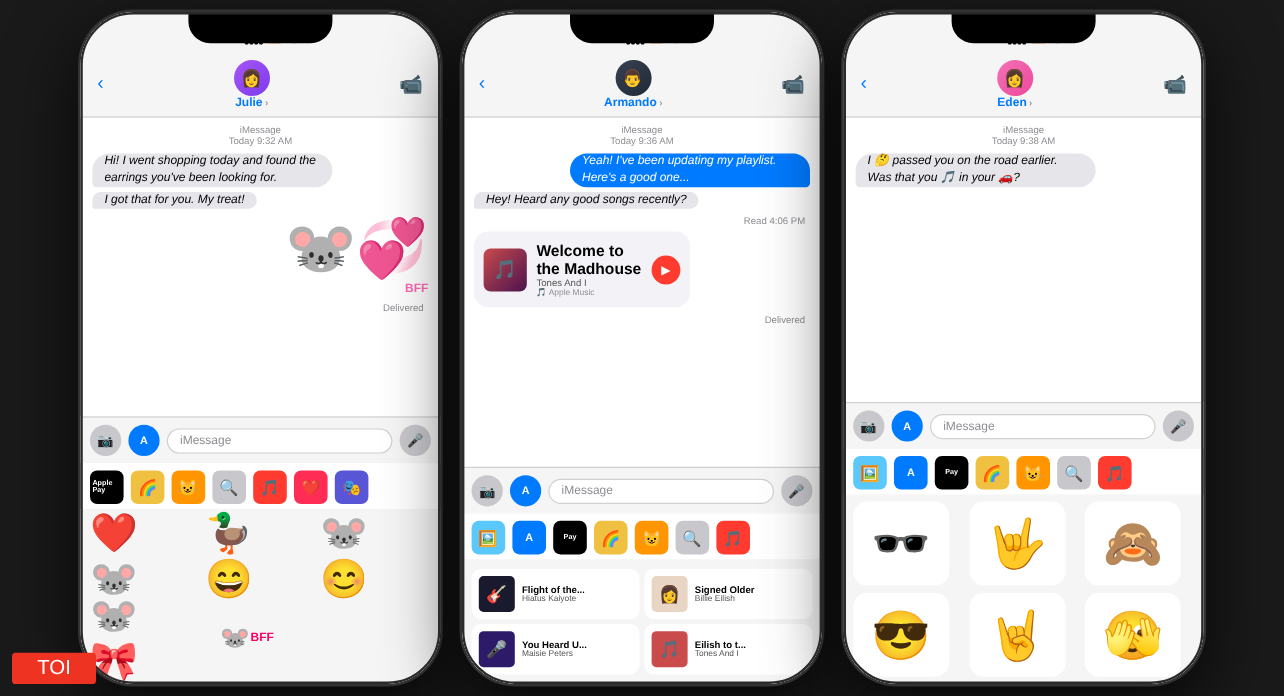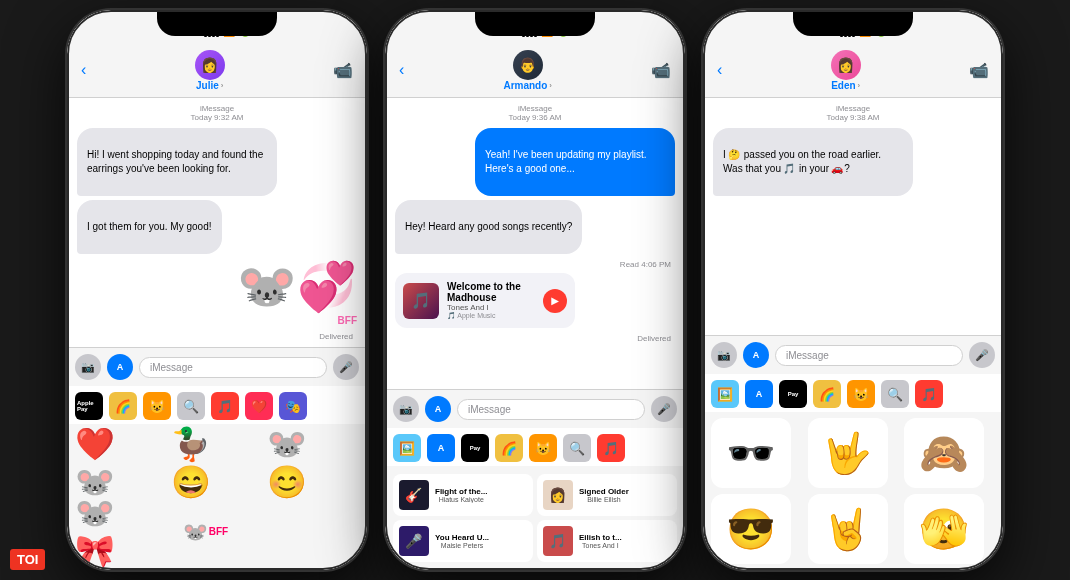--- a/index.html
+++ b/index.html
@@ -135,24 +135,25 @@
       display: flex;
       align-items: flex-end;
       gap: 4px;
     }
 
     .msg-row.sent { justify-content: flex-end; }
     .msg-row.received { justify-content: flex-start; }
 
     .bubble {
       max-width: 200px;
-      padding: 20px 10px;
+      padding: 0 10px;
       border-radius: 16px;
       font-size: 10px;
       line-height: 1.4;
+      font-style: italic;
     }
 
     .bubble.received {
       background: #e5e5ea;
       color: #000;
       border-bottom-left-radius: 4px;
     }
 
     .bubble.sent {
       background: #007AFF;
@@ -193,21 +194,21 @@
       border-radius: 6px;
       background: linear-gradient(135deg, #c94b4b, #4b134f);
       flex-shrink: 0;
       display: flex;
       align-items: center;
       justify-content: center;
       font-size: 16px;
     }
 
     .music-info { flex: 1; overflow: hidden; }
-    .music-title { font-size: 10px; font-weight: 600; color: #000; }
+    .music-title { font-size: 13px; font-weight: 600; color: #000; }
     .music-artist { font-size: 8px; color: #555; }
     .music-source { font-size: 7px; color: #8e8e93; }
 
     .play-btn {
       width: 24px;
       height: 24px;
       background: #ff3b30;
       border-radius: 50%;
       display: flex;
       align-items: center;
@@ -338,21 +339,21 @@
       width: 30px;
       height: 30px;
       border-radius: 4px;
       flex-shrink: 0;
       display: flex;
       align-items: center;
       justify-content: center;
       font-size: 14px;
     }
 
-    .share-info { overflow: hidden; text-align: center; }
+    .share-info { overflow: hidden; }
     .share-song { font-size: 8px; font-weight: 600; color: #000; white-space: nowrap; overflow: hidden; text-overflow: ellipsis; }
     .share-artist { font-size: 7px; color: #555; }
 
     
     .memoji-panel {
       background: #f5f5f5;
       padding: 6px 8px;
       display: grid;
       grid-template-columns: repeat(3, 1fr);
       gap: 6px;
@@ -369,23 +370,23 @@
       border-radius: 12px;
     }
 
     
     .toi-badge {
       position: absolute;
       bottom: 10px;
       left: 10px;
       background: #e32;
       color: #fff;
-      font-size: 13px;
-      font-weight: 700;
-      padding: 3px 7px;
+      font-size: 17px;
+      font-weight: 400;
+      padding: 3px 21px;
       border-radius: 3px;
       z-index: 200;
     }
 
     
     .phone::before {
       content: '';
       position: absolute;
       inset: 0;
       border-radius: 44px;
@@ -462,21 +463,21 @@
         </div>
         <div class="video-btn">📹</div>
       </div>
 
       <div class="messages-scroll">
         <div class="msg-timestamp">iMessage<br>Today 9:32 AM</div>
         <div class="msg-row received">
           <div class="bubble received">Hi! I went shopping today and found the earrings you've been looking for.</div>
         </div>
         <div class="msg-row received">
-          <div class="bubble received">I got them for you. My good!</div>
+          <div class="bubble received">I got that for you. My treat!</div>
         </div>
         <div class="msg-row sent">
           <div style="font-size:48px; display:flex; flex-direction:column; align-items:flex-end;">
             <div>🐭💞</div>
             <div style="font-size:10px;font-weight:700;color:#ff69b4;">BFF</div>
           </div>
         </div>
         <div class="delivered-text">Delivered</div>
       </div>
 

